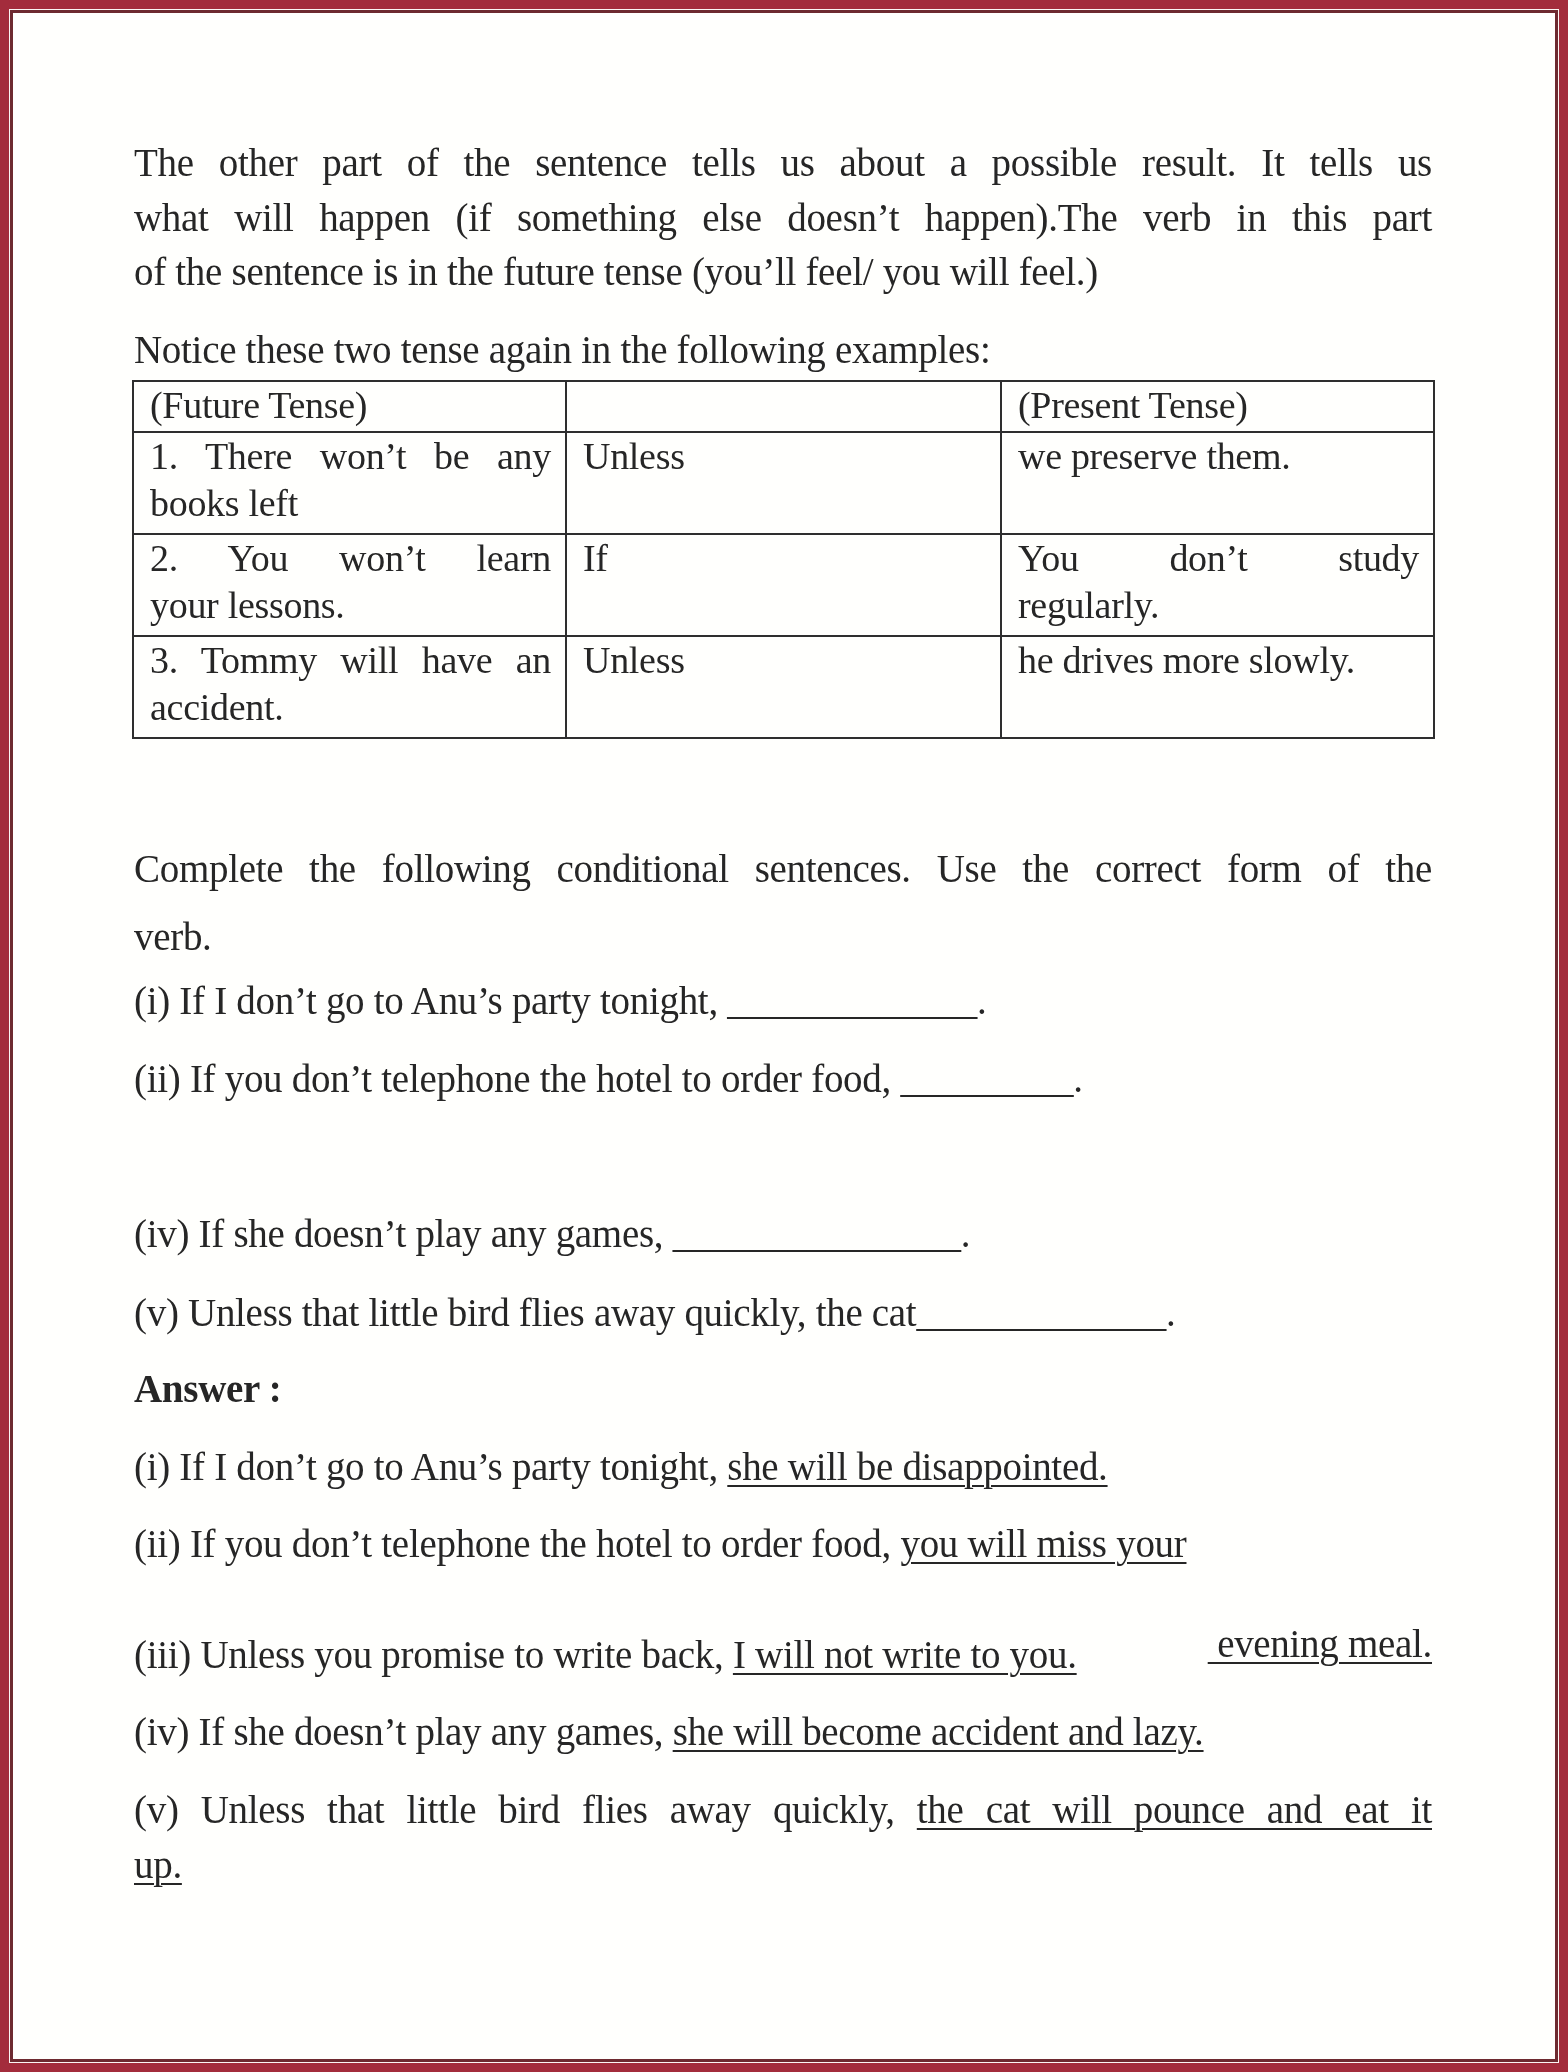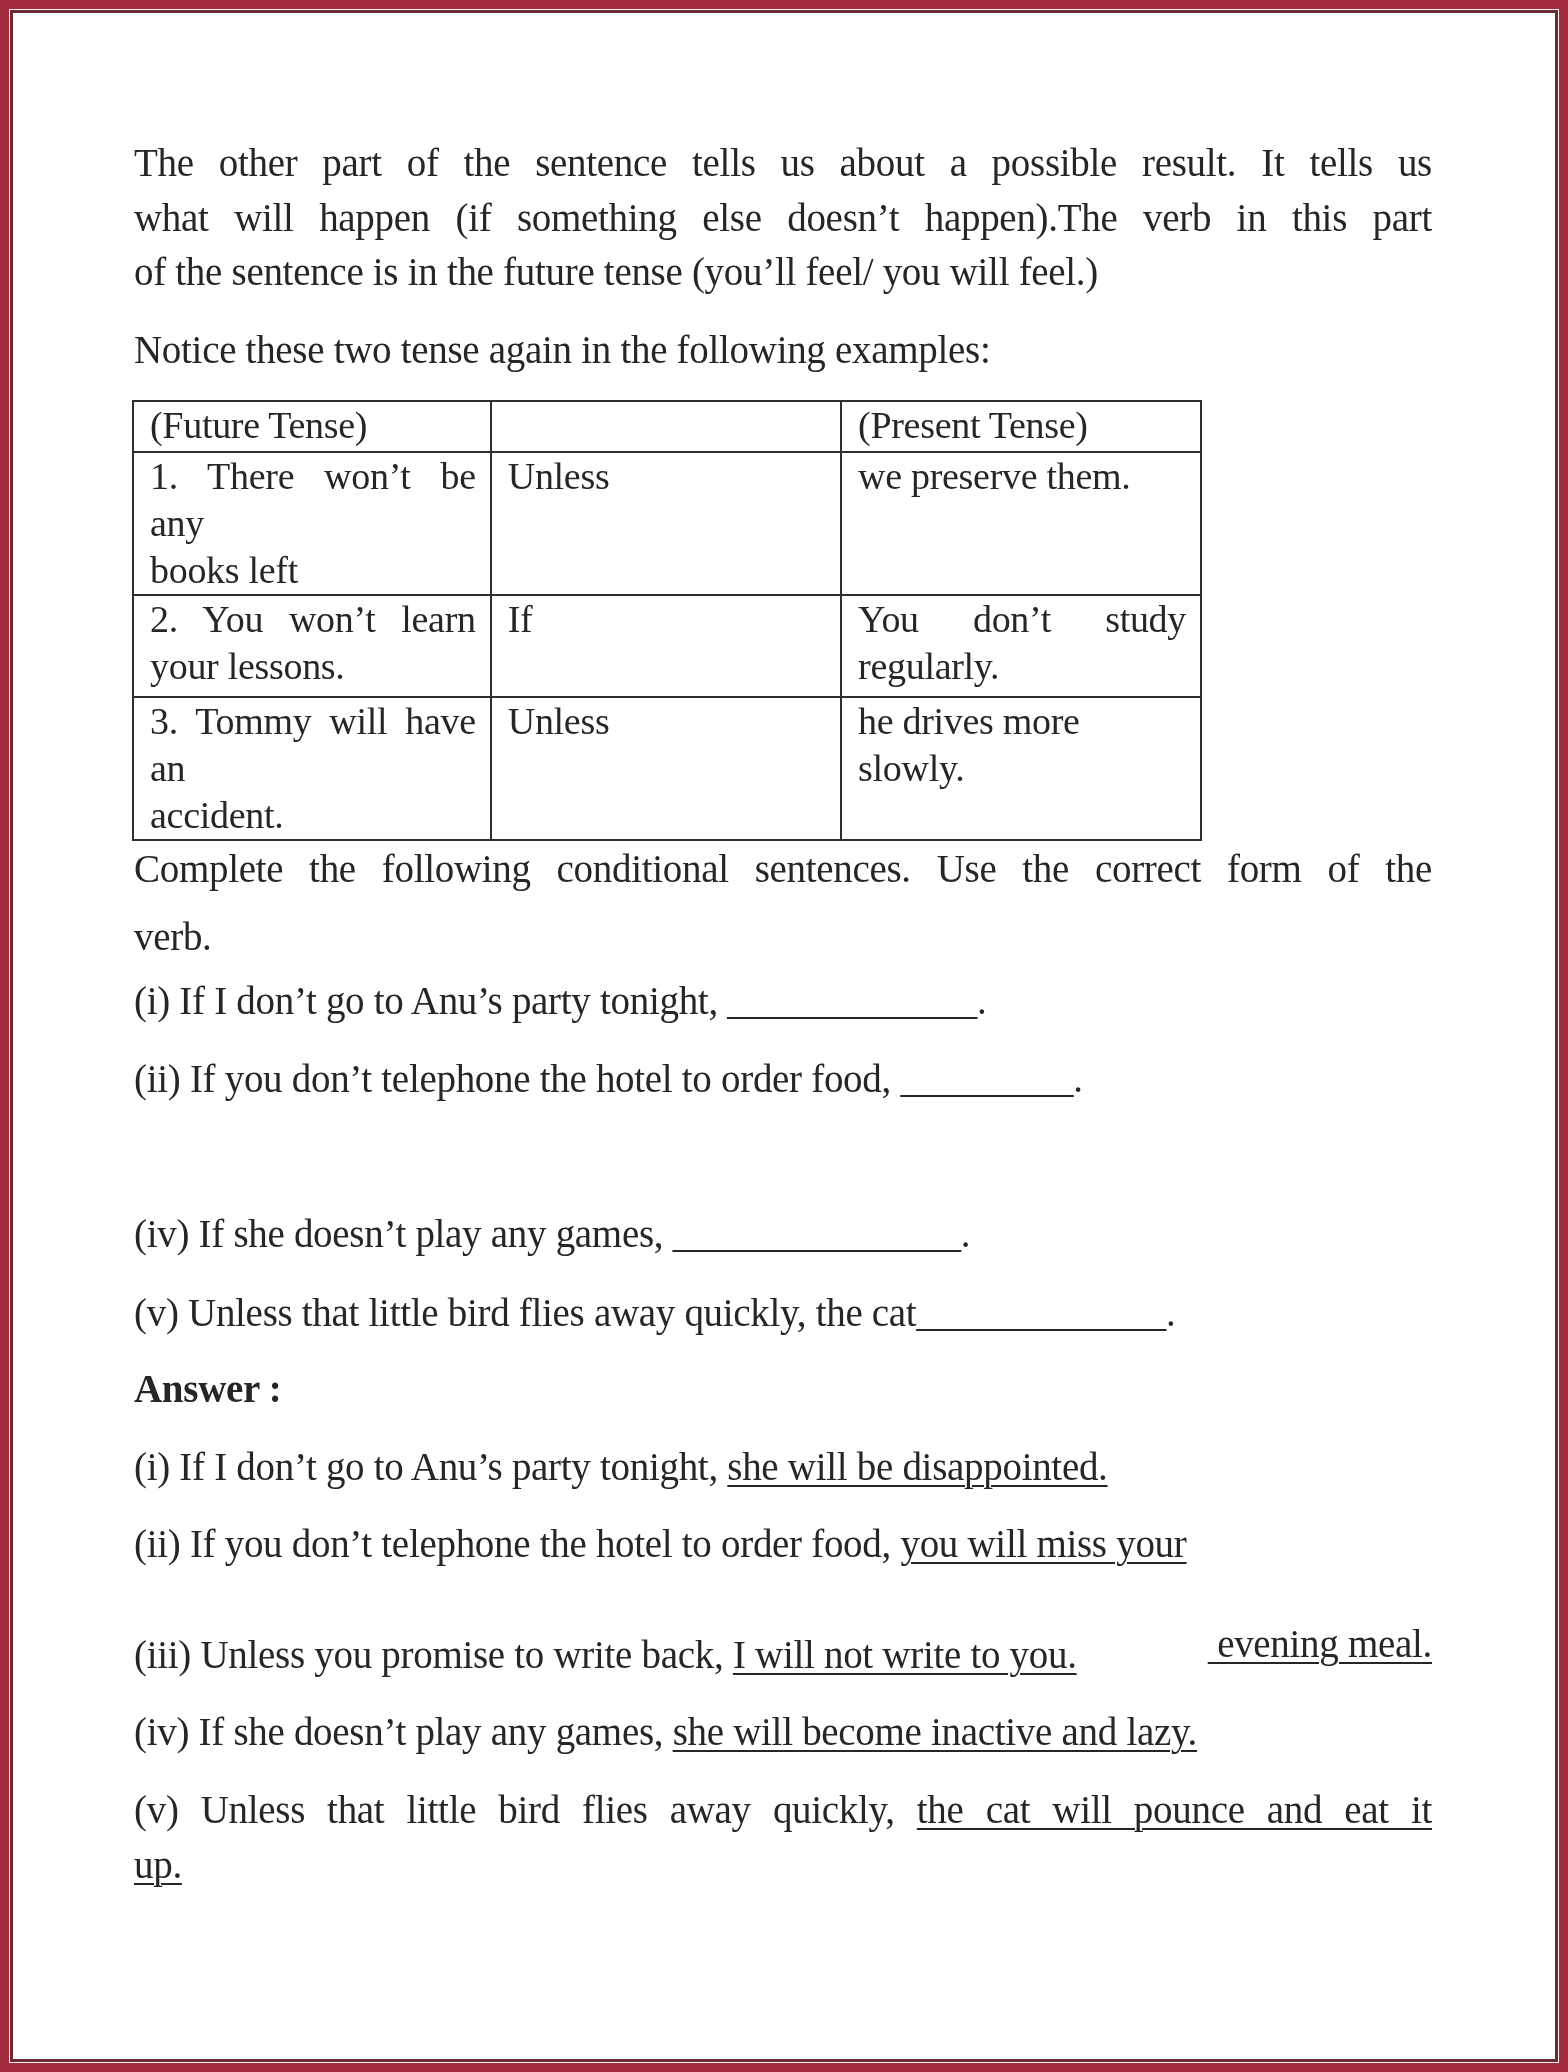--- a/index.html
+++ b/index.html
@@ -48,22 +48,22 @@
   }
   .bold { font-weight: bold; }
   .u {
     text-decoration: underline;
     text-decoration-thickness: 2px;
     text-underline-offset: 5px;
   }
   table.tense-table {
     position: absolute;
     left: 132px;
-    top: 400px;
-    width: 1070px;
+    top: 380px;
+    width: 1303px;
     border-collapse: collapse;
     font-size: 38px;
     line-height: 47px;
     letter-spacing: -0.3px;
   }
   table.tense-table td {
     border: 2.5px solid #2e2e2e;
     vertical-align: top;
     padding: 0 14px 0 16px;
   }
@@ -160,21 +160,21 @@
   </div>
   <div class="line" style="top:1575px; white-space:pre;text-align:right;">
     <span class="u" style="white-space:pre;"> evening meal.</span>
   </div>
 
   <div class="line" style="top:1632px;">
     <span>(iii) Unless you promise to write back, </span><span class="u">I will not write to you.</span>
   </div>
 
   <div class="line" style="top:1709px;">
-    <span>(iv) If she doesn’t play any games, </span><span class="u">she will become inactive and lazy.</span>
+    <span>(iv) If she doesn’t play any games, </span><span class="u">she will become accident and lazy.</span>
   </div>
 
   <div class="line justify" style="top:1787px;">
     <span>(v) Unless that little bird flies away quickly, </span><span class="u">the cat will pounce and eat it</span>
   </div>
   <div class="line" style="top:1842px;">
     <span class="u">up.</span>
   </div>
 
 </div>

